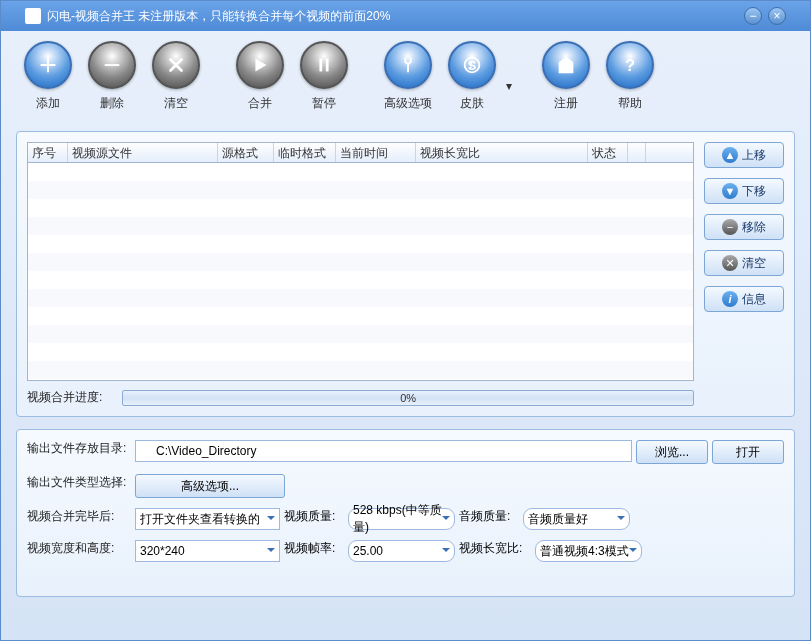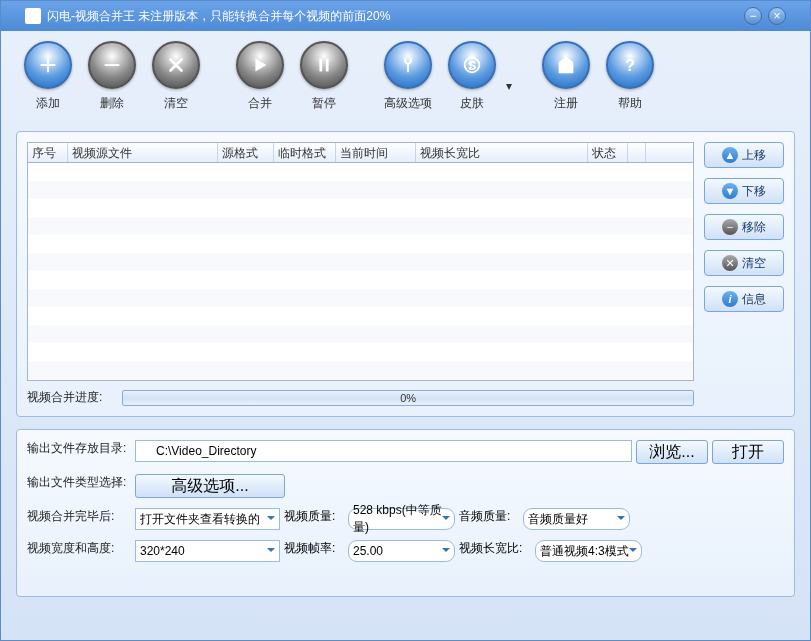--- a/index.html
+++ b/index.html
@@ -37,21 +37,21 @@
 .row { display:flex; align-items:flex-start; gap:4px; }
 .lblcell { width:104px; font-size:12px; color:#222; }
 .input, .select { height:22px; border:1px solid #9cb9e0; background:#fff; padding:0 4px; font-size:12px; display:flex; align-items:center; position:relative; }
 .select::after { content:""; position:absolute; right:4px; top:7px; border:4px solid transparent; border-top-color:#3a6fb5; }
 .input { }
 .wide-input { flex:1; max-width:530px;padding-left:20px; }
 .wide-select { flex:1; max-width:530px; }
 .small-select { width:145px; }
 .med-select { width:107px;border-radius:9px; }
 .lbl2 { width:60px; text-align:left; font-size:12px; }
-.action-btn { width:72px; height:24px; background: linear-gradient(#f4f9ff,#cfe1f6); border:1px solid #7ba6d6; border-radius:3px; font-size:16px; cursor:pointer; }
+.action-btn { width:72px; height:24px; background: linear-gradient(#f4f9ff,#cfe1f6); border:1px solid #7ba6d6; border-radius:3px; font-size:12px; cursor:pointer; }
 .action-btn.long { width:150px; }
 </style>
 </head>
 <body>
 
 <div class="window">
   <div class="titlebar">
     <div class="appicon"></div>
     <div class="title">闪电-视频合并王   未注册版本，只能转换合并每个视频的前面20%</div>
     <div class="winbtn">−</div>

